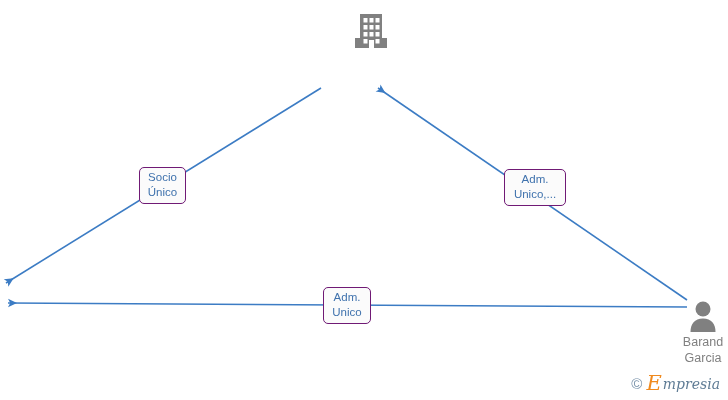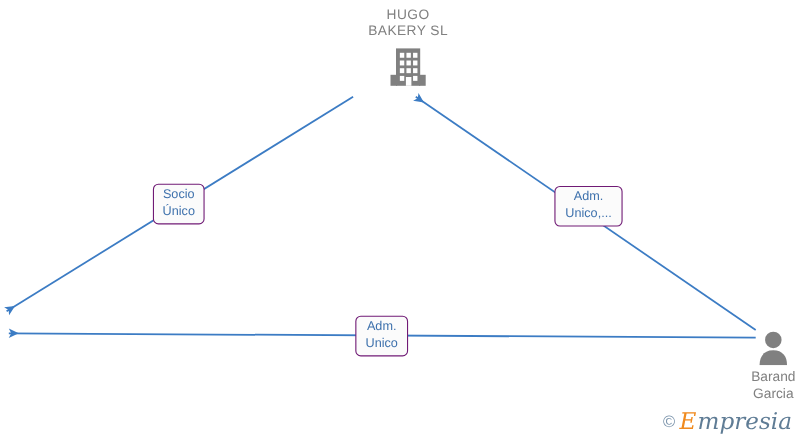--- a/index.html
+++ b/index.html
@@ -109,21 +109,21 @@
   .wm-e {
     font-family: "DejaVu Serif", serif;
     font-style: italic;
     font-size: 21px;
     color: #f08a1e;
     line-height: 1;
   }
   .wm-rest {
     font-family: "DejaVu Serif", serif;
     font-style: italic;
-    font-size: 21px;
+    font-size: 14px;
     color: #5f7c95;
     line-height: 1;
     margin-left: -3px;
   }
 </style>
 </head>
 <body>
 
 <div id="canvas">
 
@@ -138,22 +138,20 @@
     </defs>
 
     <line x1="321" y1="88" x2="6" y2="283" stroke="#3c7cc4" stroke-width="1.6" marker-end="url(#arrow-head)"></line>
 
     <line x1="687" y1="300" x2="378" y2="88" stroke="#3c7cc4" stroke-width="1.6" marker-end="url(#arrow-head)"></line>
 
     <line x1="687" y1="307" x2="8" y2="303" stroke="#3c7cc4" stroke-width="1.6" marker-end="url(#arrow-head)"></line>
   </svg>
 
   <div class="company-node">
-    <div class="company-name">HUGO
-BAKERY  SL</div>
     <div class="company-icon">
       <svg width="34" height="40" viewBox="0 0 34 40" xmlns="http://www.w3.org/2000/svg">
         <rect x="6" y="2" width="22" height="34" fill="#808080"></rect>
         <rect x="1" y="26" width="6" height="10" fill="#808080"></rect>
         <rect x="27" y="26" width="6" height="10" fill="#808080"></rect>
         <rect x="9.5" y="6" width="4" height="4.5" fill="#ffffff"></rect>
         <rect x="15.5" y="6" width="4" height="4.5" fill="#ffffff"></rect>
         <rect x="21.5" y="6" width="4" height="4.5" fill="#ffffff"></rect>
         <rect x="9.5" y="13" width="4" height="4.5" fill="#ffffff"></rect>
         <rect x="15.5" y="13" width="4" height="4.5" fill="#ffffff"></rect>

